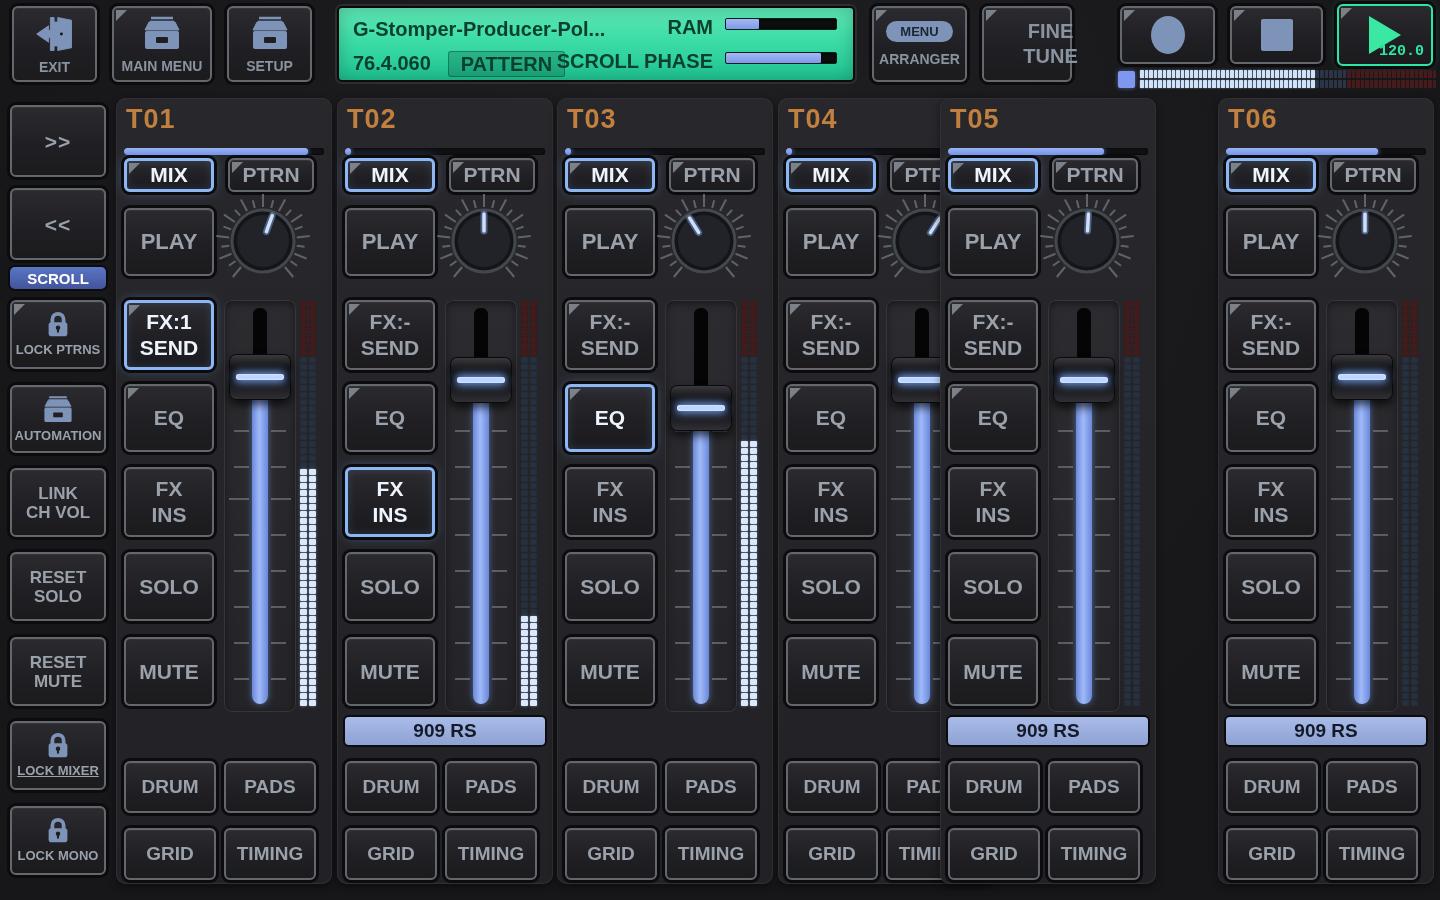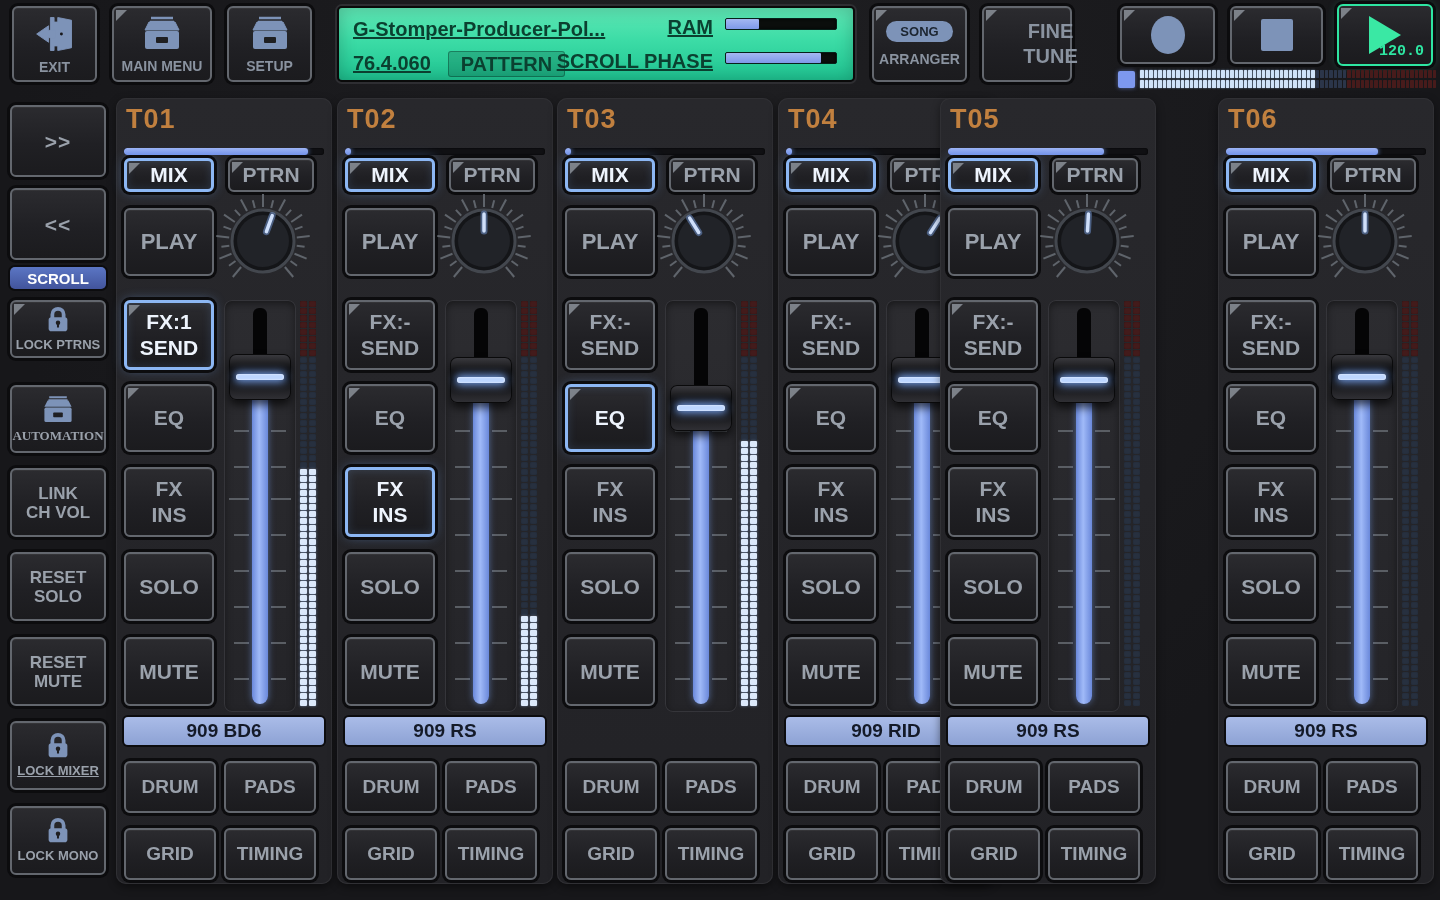--- a/index.html
+++ b/index.html
@@ -36,21 +36,21 @@
   .icon-steel { fill:#7d93b8; stroke:#7d93b8; }
 
   
   #display {
     left:337px; top:6px; width:518px; height:76px;
     background: linear-gradient(180deg,#5fe8b6 0%, #3cdca6 45%, #1fc492 100%);
     border:2px solid #0a0a0a; border-radius:5px;
     box-shadow:0 0 0 2px #2e2e32, inset 0 0 18px rgba(0,0,0,.22);
     color:#0b4030;
   }
-  .disp-text { position:absolute; font-size:20px;text-decoration:underline; }
+  .disp-text { position:absolute; font-size:20px; }
   .disp-bar {
     position:absolute; height:12px; width:112px; right:16px;
     background:#0b0e0c; border:1px solid #07211a; border-radius:2px;
     box-shadow: inset 0 0 3px rgba(0,0,0,.8);
   }
   .disp-bar .fill { height:100%; background:linear-gradient(180deg,#a4b8f2,#7e99e8); border-radius:1px; }
   #pattern-box {
     position:absolute; left:109px; top:43px; width:117px; height:26px;
     background:rgba(0,45,32,.20); border:1px solid rgba(0,35,24,.35); border-radius:3px;
     display:flex; align-items:center; justify-content:center; font-size:20px;
@@ -170,21 +170,21 @@
   <div class="disp-bar" style="top:10px;">
     <div class="fill" style="width: 30%;"></div>
   </div>
   <span class="disp-text" style="right:140px; top:42px;">SCROLL PHASE</span>
   <div class="disp-bar" style="top:44px;">
     <div class="fill" style="width: 86%;"></div>
   </div>
 </div>
 
 <div class="btn corner" style="left:872px; top:6px; width:95px; height:76px;">
-  <span class="pill">SONG</span>
+  <span class="pill">MENU</span>
   <span class="lbl-small" style="margin-top:9px;">ARRANGER</span>
 </div>
 
 <div class="btn corner" style="left:982px; top:6px; width:90px; height:76px; font-size:20px; line-height:25px; color:#8a93a0;padding-left:47px;">
   <span>FINE</span>
   <span>TUNE</span>
 </div>
 
 <div class="btn corner" style="left:1120px; top:6px; width:95px; height:58px;">
   <svg width="40" height="42" viewBox="0 0 40 42">
@@ -346,31 +346,31 @@
 <div class="btn side-btn arrow-txt" style="top:105px; height:72px;">
     <span>&gt;&gt;</span>
   </div>
 <div class="btn side-btn arrow-txt" style="top:188px; height:72px;">
     <span>&lt;&lt;</span>
   </div>
 <div id="scroll-label">
     <span>SCROLL</span>
   </div>
 
-<div class="btn side-btn corner" style="top:300px; height:58px;">
+<div class="btn side-btn corner" style="top:300px; height:69px;">
   <svg width="30" height="30" viewBox="0 0 32 32">
     <path d="M10 14 V10 a6 6 0 0 1 12 0 V14" stroke="#7d93b8" stroke-width="4" fill="none"></path>
     <rect x="6" y="13" width="20" height="15" rx="3" fill="#7d93b8"></rect>
     <circle cx="16" cy="19" r="2.4" fill="#1f1f22"></circle>
       <rect x="14.9" y="19" width="2.2" height="5" fill="#1f1f22"></rect>
   </svg>
   <span style="font-size:13px;">LOCK PTRNS</span>
 </div>
 
-<div class="btn side-btn" style="top:385px; height:68px;font-family:Liberation Serif, serif;">
+<div class="btn side-btn" style="top:385px; height:68px;">
   <svg width="40" height="32" viewBox="0 0 46 40">
     <polygon points="10,8 36,8 40,16 6,16" fill="#7d93b8"></polygon>
     <path d="M12 4 H34 M11 8 H35" stroke="#7d93b8" stroke-width="2.6" fill="none"></path>
     <rect x="6" y="17" width="34" height="18" rx="2" fill="#7d93b8"></rect>
     <rect x="17" y="23" width="12" height="6" rx="1" fill="#1f1f22"></rect>
   </svg>
   <span style="font-size:13px;">AUTOMATION</span>
 </div>
 
 <div class="btn side-btn" style="top:468px; height:69px; font-size:17px;">
@@ -604,23 +604,20 @@
       <div class="mc mc-lit"></div>
       <div class="mc mc-lit"></div>
       <div class="mc mc-lit"></div>
       <div class="mc mc-lit"></div>
       <div class="mc mc-lit"></div>
       <div class="mc mc-lit"></div>
       <div class="mc mc-lit"></div>
       <div class="mc mc-lit"></div>
     </div>
 
-    <div class="sample-label">
-      <span>909 BD6</span>
-    </div>
 
     <div class="btn grid-btn" style="left:8px; top:663px;">
       <span>DRUM</span>
     </div>
     <div class="btn grid-btn" style="left:108px; top:663px;">
       <span>PADS</span>
     </div>
     <div class="btn grid-btn" style="left:8px; top:730px;">
       <span>GRID</span>
     </div>
@@ -1270,23 +1267,20 @@
       <div class="mc mc-lit"></div>
       <div class="mc mc-lit"></div>
       <div class="mc mc-lit"></div>
       <div class="mc mc-lit"></div>
       <div class="mc mc-lit"></div>
       <div class="mc mc-lit"></div>
       <div class="mc mc-lit"></div>
       <div class="mc mc-lit"></div>
     </div>
 
-    <div class="sample-label">
-      <span>909 RID</span>
-    </div>
 
     <div class="btn grid-btn" style="left:8px; top:663px;">
       <span>DRUM</span>
     </div>
     <div class="btn grid-btn" style="left:108px; top:663px;">
       <span>PADS</span>
     </div>
     <div class="btn grid-btn" style="left:8px; top:730px;">
       <span>GRID</span>
     </div>

